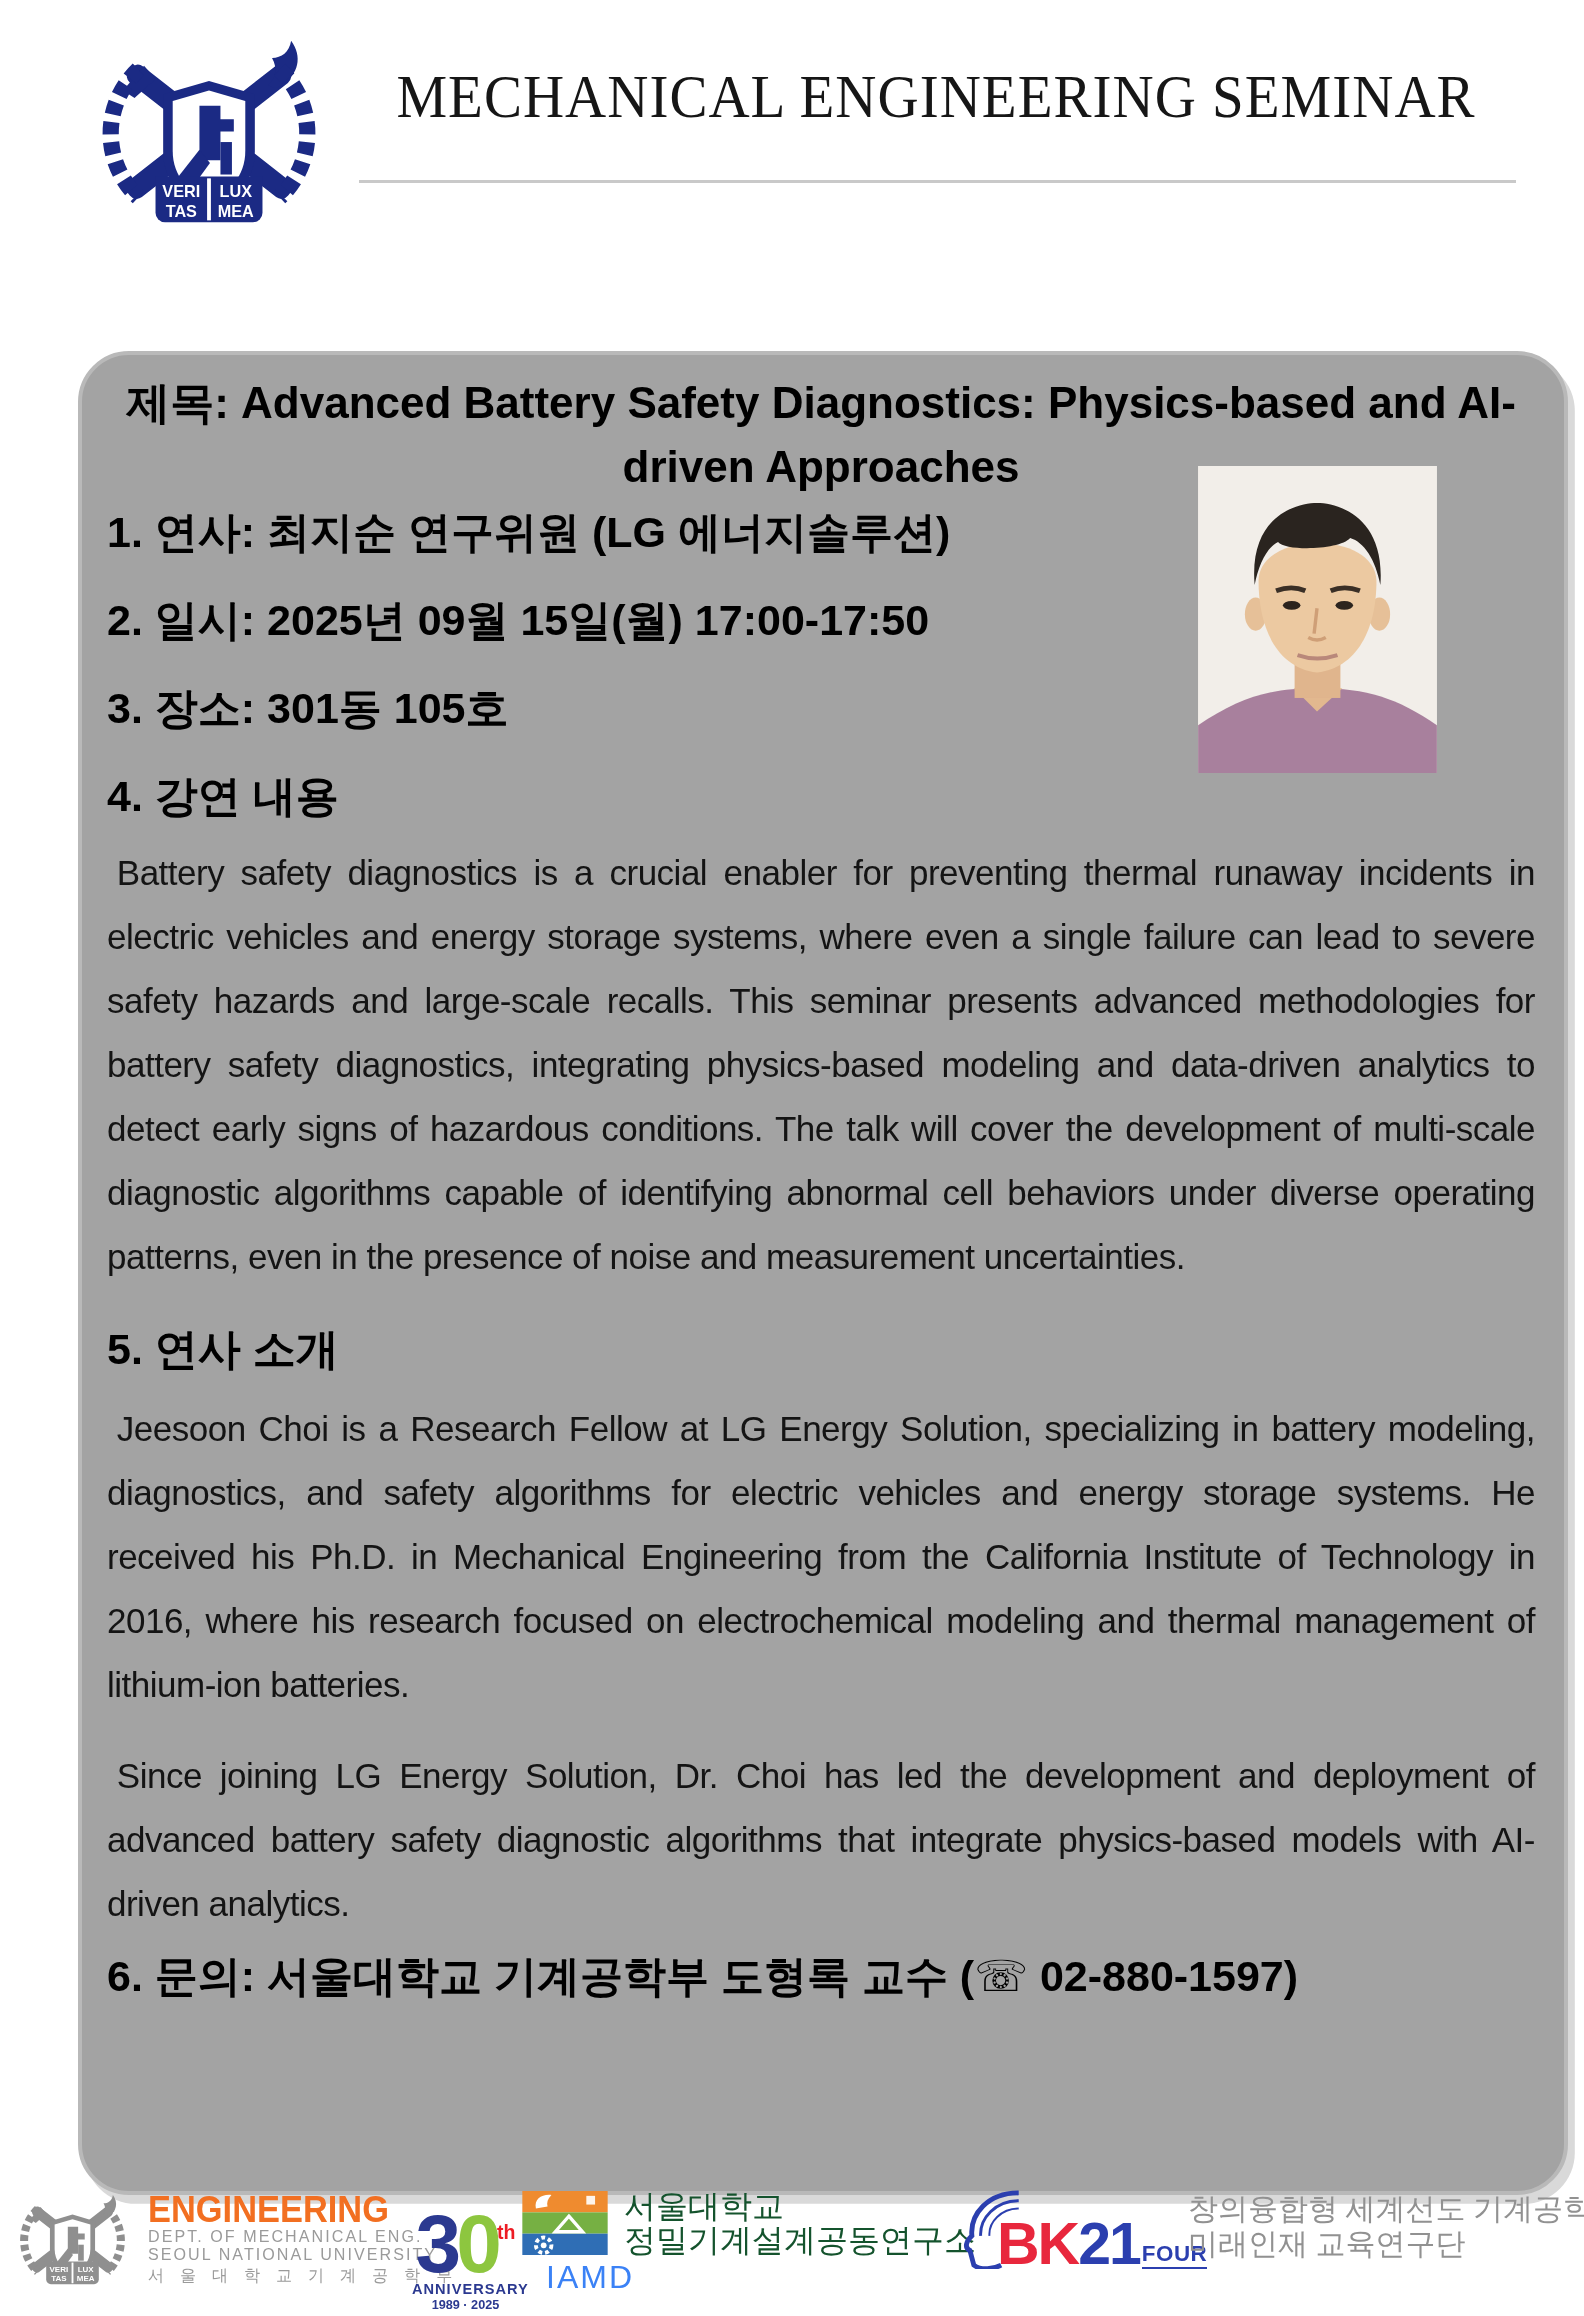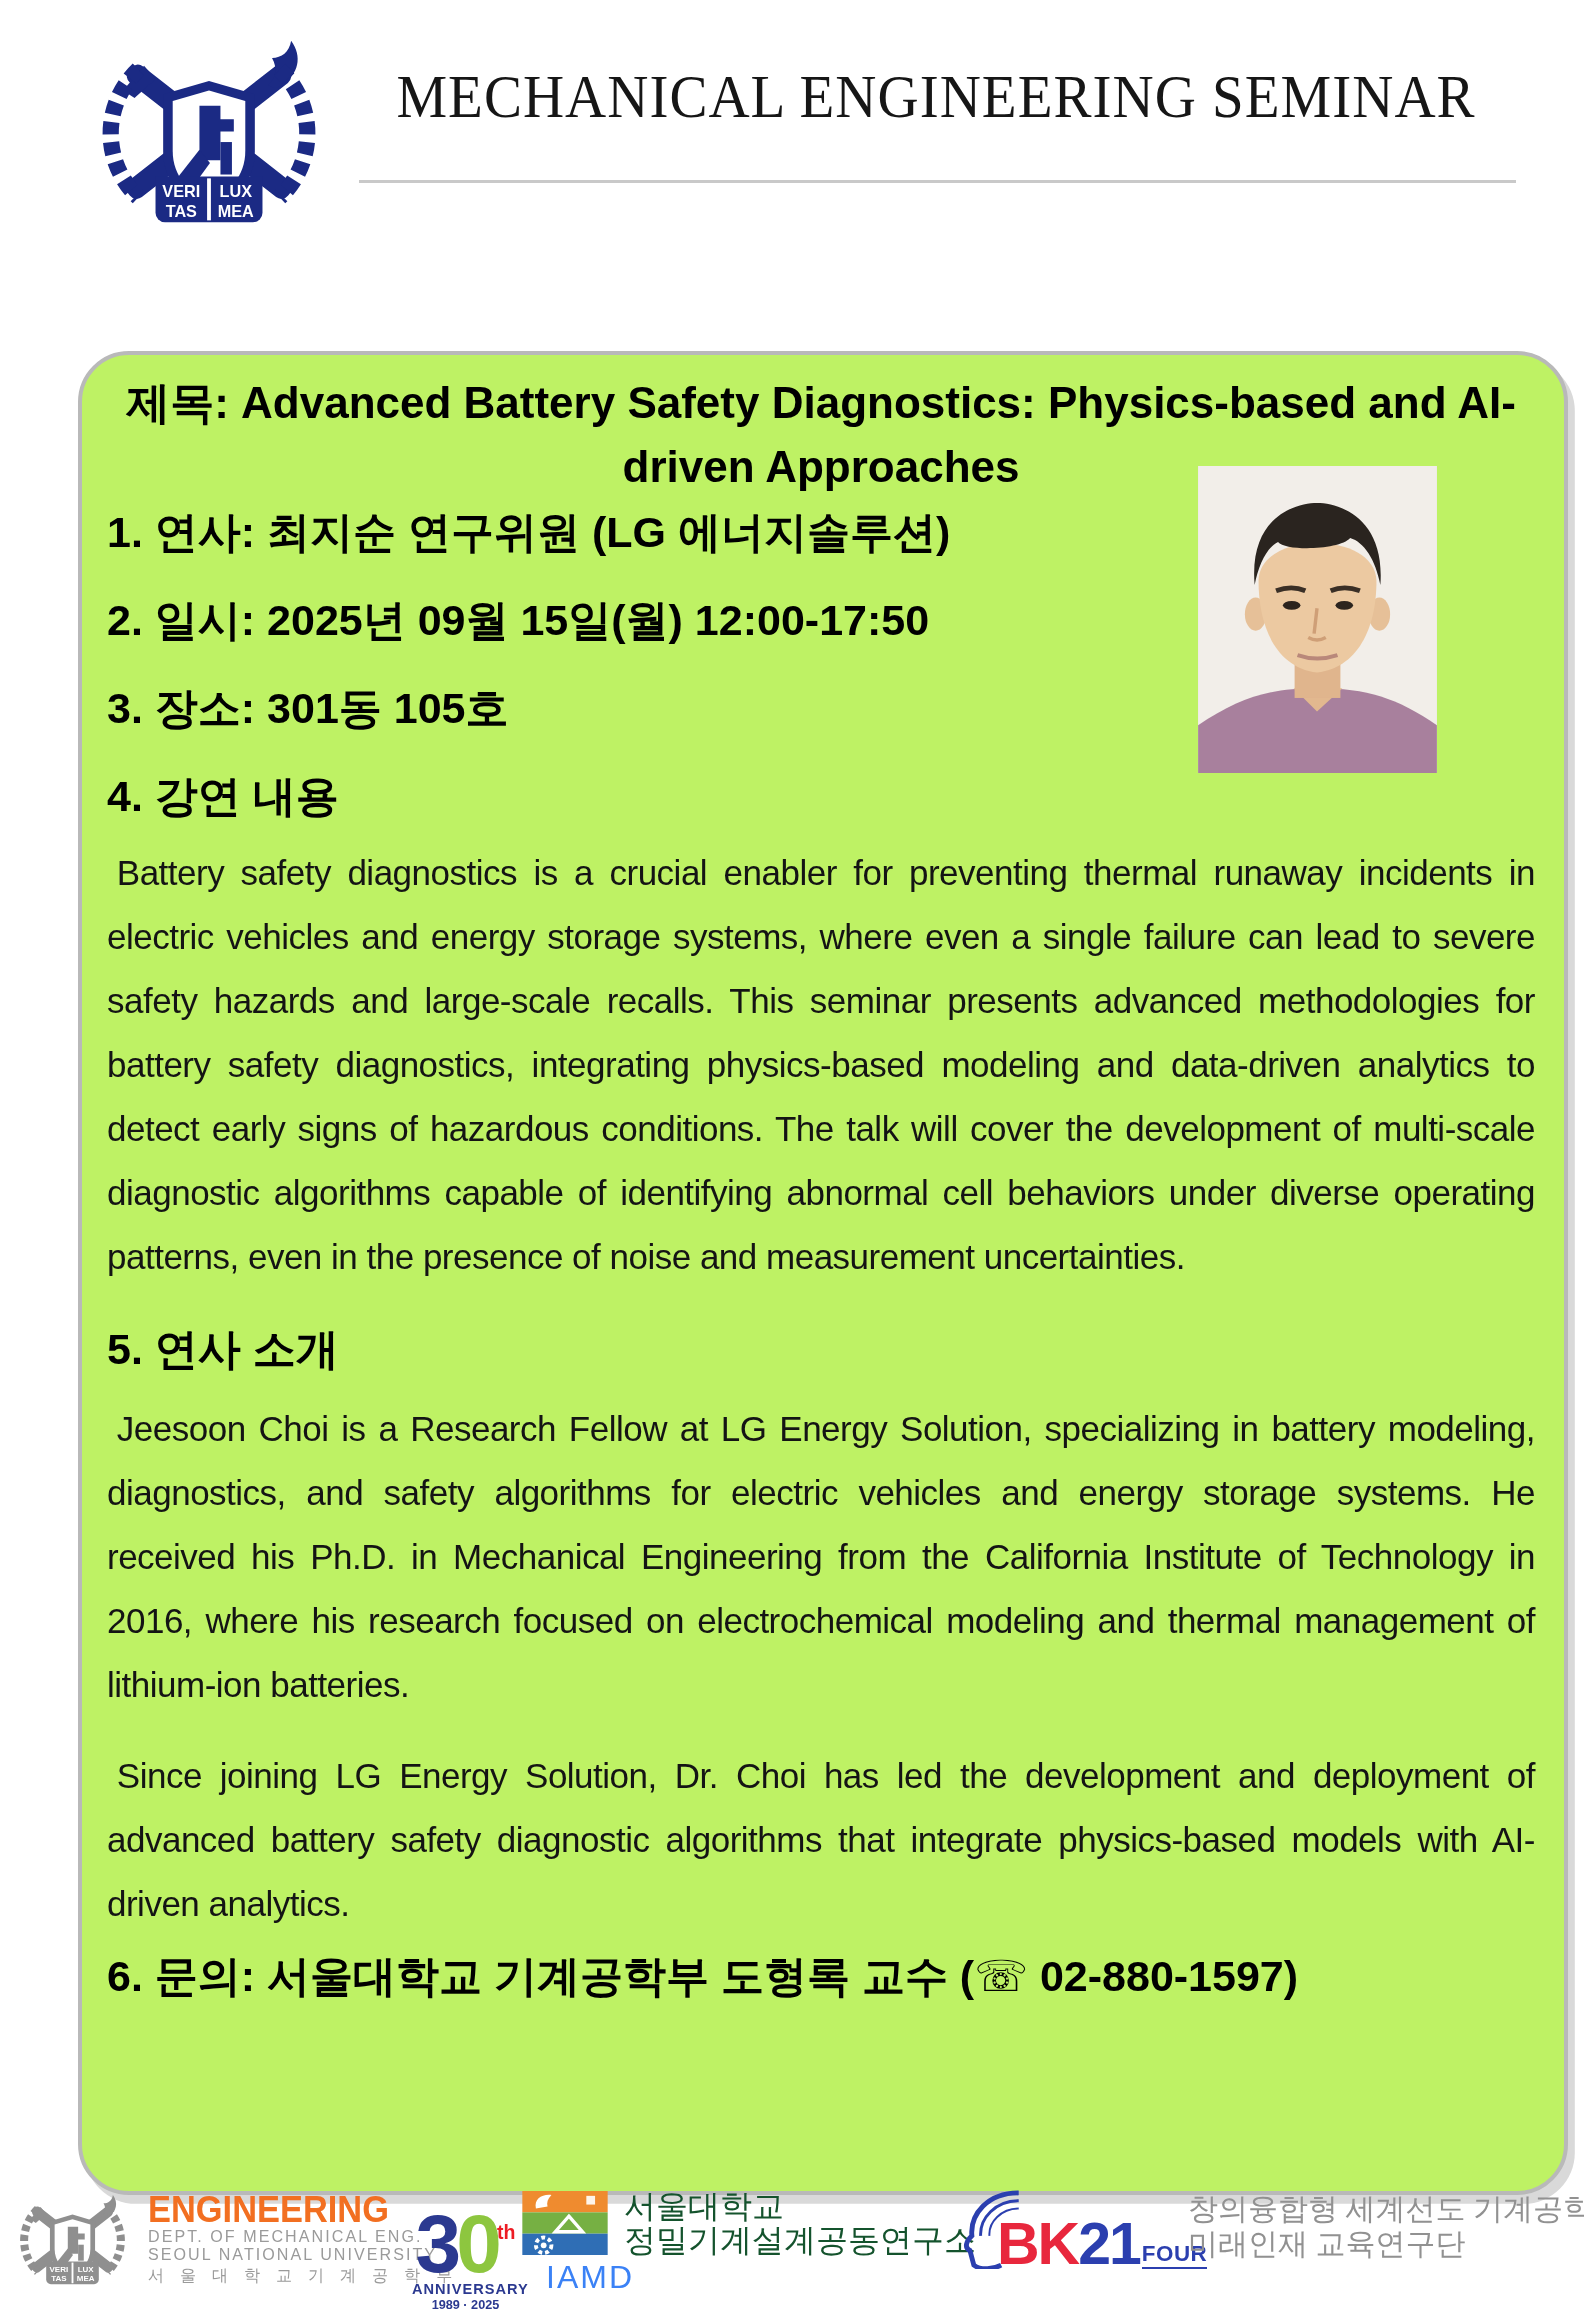--- a/index.html
+++ b/index.html
@@ -8,21 +8,21 @@
 
   
   .header-emblem{position:absolute;left:90px;top:37px;width:238px;height:191px;color:#1b2a84;}
   .seminar-title{position:absolute;left:351px;top:62px;width:1170px;text-align:center;
         font-family:"Liberation Serif","DejaVu Serif",serif;font-size:57px;letter-spacing:1px;
         color:#161616;transform:scaleY(1.06);transform-origin:top center;white-space:nowrap;}
   .header-rule{position:absolute;left:359px;top:180px;width:1157px;height:2.9px;background:#c9c9c9;}
 
   
   .main-box{position:absolute;left:78px;top:351px;width:1428px;height:1822px;
-        border:4.9px solid #b9b9b9;border-radius:51px;background:#bef264;
+        border:4.9px solid #b9b9b9;border-radius:51px;background:#a3a3a3;
         box-shadow:6.8px 8.8px 0 #d9d9d9;padding:13.7px 29px 0 25px;box-sizing:content-box;
         overflow:hidden;}
   .box-title{font-size:44px;font-weight:bold;line-height:64px;text-align:center;margin-top:2px;color:#000;}
   .box-title span{display:block;}
   .bold-line{font-size:43px;font-weight:bold;line-height:55px;margin-top:33px;color:#000;white-space:nowrap;}
   .bold-line.first{margin-top:5.9px;}
   .body-par{font-size:35px;line-height:64px;text-align:justify;color:#141414;margin:0;
         text-indent:9.8px;letter-spacing:-0.5px;}
   .body-par.p1{margin-top:17.6px;}
   .body-par.p2{margin-top:19.5px;}
@@ -110,21 +110,21 @@
   <div class="header-rule"></div>
 
   <div class="main-box">
 
     <div class="box-title">
       <span>제목: Advanced Battery Safety Diagnostics: Physics-based and AI-</span>
       <span>driven Approaches</span>
     </div>
 
     <div class="bold-line first">1. 연사: 최지순 연구위원 (LG 에너지솔루션)</div>
-    <div class="bold-line">2. 일시: 2025년 09월 15일(월) 12:00-17:50</div>
+    <div class="bold-line">2. 일시: 2025년 09월 15일(월) 17:00-17:50</div>
     <div class="bold-line">3. 장소: 301동 105호</div>
     <div class="bold-line">4. 강연 내용</div>
 
     <p class="body-par p1">Battery safety diagnostics is a crucial enabler for preventing thermal runaway incidents in electric vehicles and energy storage systems, where even a single failure can lead to severe safety hazards and large-scale recalls. This seminar presents advanced methodologies for battery safety diagnostics, integrating physics-based modeling and data-driven analytics to detect early signs of hazardous conditions. The talk will cover the development of multi-scale diagnostic algorithms capable of identifying abnormal cell behaviors under diverse operating patterns, even in the presence of noise and measurement uncertainties.</p>
 
     <div class="bold-line">5. 연사 소개</div>
     <p class="body-par p2">Jeesoon Choi is a Research Fellow at LG Energy Solution, specializing in battery modeling, diagnostics, and safety algorithms for electric vehicles and energy storage systems. He received his Ph.D. in Mechanical Engineering from the California Institute of Technology in 2016, where his research focused on electrochemical modeling and thermal management of lithium-ion batteries.</p>
     <p class="body-par p3">Since joining LG Energy Solution, Dr. Choi has led the development and deployment of advanced battery safety diagnostic algorithms that integrate physics-based models with AI-driven analytics.</p>
 
     <div class="bold-line contact-line">6. 문의: 서울대학교 기계공학부 도형록 교수 (☏ 02-880-1597)</div>

